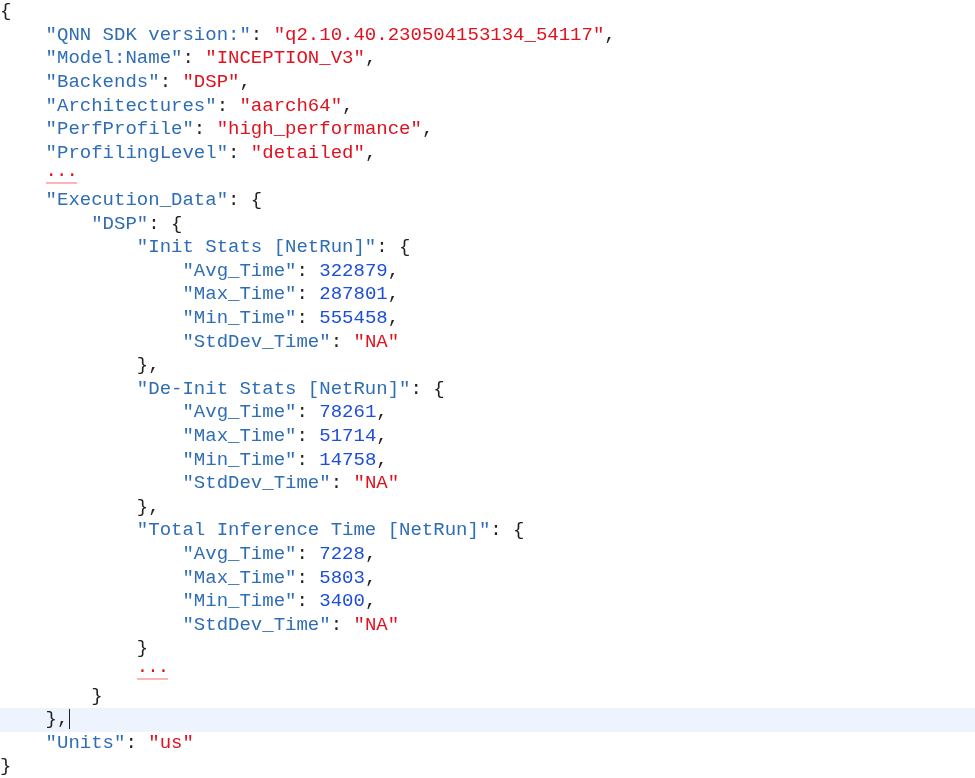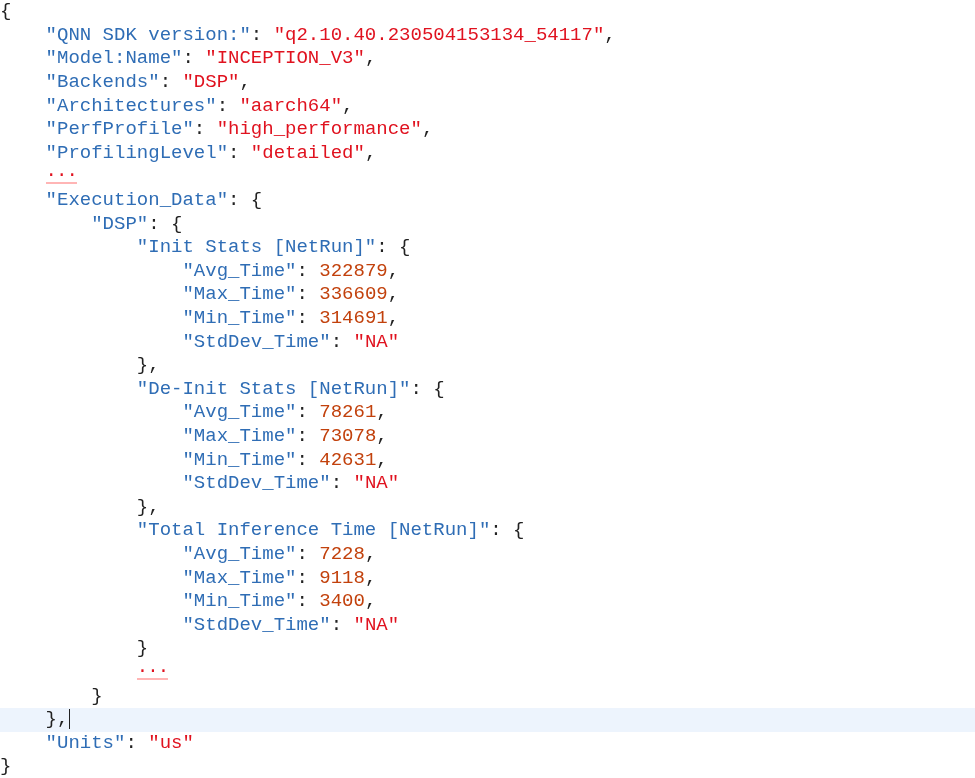--- a/index.html
+++ b/index.html
@@ -10,54 +10,54 @@
     font-size: 19px;
     color: #222222;
   }
   .line {
     position: absolute; left: 0; width: 975px; height: 23.6px;
     line-height: 23.6px; white-space: pre;
   }
   .line.current { background: #edf4fd; }
   .k { color: #2f6db5; }
   .s { color: #e0121f; }
-  .n { color: #c2410c; }
+  .n { color: #1d4ed8; }
   .p { color: #222222; }
   .ellipsis { color: #e0121f; border-bottom: 2px solid #ffb5b5; letter-spacing: -1px; }
   .caret { display: inline-block; width: 1px; height: 20px; background: #222; vertical-align: middle; margin-left: 1px; }
 </style>
 </head>
 <body>
 
 <div class="editor" id="editor">
     <div class="line" style="top: 0.2px;"><span></span><span class="p">{</span></div>
     <div class="line" style="top: 23.8px;"><span>    </span><span class="k">"QNN SDK version:"</span><span class="p">: </span><span class="s">"q2.10.40.230504153134_54117"</span><span class="p">,</span></div>
     <div class="line" style="top: 47.4px;"><span>    </span><span class="k">"Model:Name"</span><span class="p">: </span><span class="s">"INCEPTION_V3"</span><span class="p">,</span></div>
     <div class="line" style="top: 71px;"><span>    </span><span class="k">"Backends"</span><span class="p">: </span><span class="s">"DSP"</span><span class="p">,</span></div>
     <div class="line" style="top: 94.6px;"><span>    </span><span class="k">"Architectures"</span><span class="p">: </span><span class="s">"aarch64"</span><span class="p">,</span></div>
     <div class="line" style="top: 118.2px;"><span>    </span><span class="k">"PerfProfile"</span><span class="p">: </span><span class="s">"high_performance"</span><span class="p">,</span></div>
     <div class="line" style="top: 141.8px;"><span>    </span><span class="k">"ProfilingLevel"</span><span class="p">: </span><span class="s">"detailed"</span><span class="p">,</span></div>
     <div class="line" style="top: 165.4px;"><span>    </span><span class="ellipsis" style="position: relative; top: -5px;">...</span></div>
     <div class="line" style="top: 189px;"><span>    </span><span class="k">"Execution_Data"</span><span class="p">: {</span></div>
     <div class="line" style="top: 212.6px;"><span>        </span><span class="k">"DSP"</span><span class="p">: {</span></div>
     <div class="line" style="top: 236.2px;"><span>            </span><span class="k">"Init Stats [NetRun]"</span><span class="p">: {</span></div>
     <div class="line" style="top: 259.8px;"><span>                </span><span class="k">"Avg_Time"</span><span class="p">: </span><span class="n">322879</span><span class="p">,</span></div>
-    <div class="line" style="top: 283.4px;"><span>                </span><span class="k">"Max_Time"</span><span class="p">: </span><span class="n">336609</span><span class="p">,</span></div>
-    <div class="line" style="top: 307px;"><span>                </span><span class="k">"Min_Time"</span><span class="p">: </span><span class="n">314691</span><span class="p">,</span></div>
+    <div class="line" style="top: 283.4px;"><span>                </span><span class="k">"Max_Time"</span><span class="p">: </span><span class="n">287801</span><span class="p">,</span></div>
+    <div class="line" style="top: 307px;"><span>                </span><span class="k">"Min_Time"</span><span class="p">: </span><span class="n">555458</span><span class="p">,</span></div>
     <div class="line" style="top: 330.6px;"><span>                </span><span class="k">"StdDev_Time"</span><span class="p">: </span><span class="s">"NA"</span></div>
     <div class="line" style="top: 354.2px;"><span>            </span><span class="p">},</span></div>
     <div class="line" style="top: 377.8px;"><span>            </span><span class="k">"De-Init Stats [NetRun]"</span><span class="p">: {</span></div>
     <div class="line" style="top: 401.4px;"><span>                </span><span class="k">"Avg_Time"</span><span class="p">: </span><span class="n">78261</span><span class="p">,</span></div>
-    <div class="line" style="top: 425px;"><span>                </span><span class="k">"Max_Time"</span><span class="p">: </span><span class="n">73078</span><span class="p">,</span></div>
-    <div class="line" style="top: 448.6px;"><span>                </span><span class="k">"Min_Time"</span><span class="p">: </span><span class="n">42631</span><span class="p">,</span></div>
+    <div class="line" style="top: 425px;"><span>                </span><span class="k">"Max_Time"</span><span class="p">: </span><span class="n">51714</span><span class="p">,</span></div>
+    <div class="line" style="top: 448.6px;"><span>                </span><span class="k">"Min_Time"</span><span class="p">: </span><span class="n">14758</span><span class="p">,</span></div>
     <div class="line" style="top: 472.2px;"><span>                </span><span class="k">"StdDev_Time"</span><span class="p">: </span><span class="s">"NA"</span></div>
     <div class="line" style="top: 495.8px;"><span>            </span><span class="p">},</span></div>
     <div class="line" style="top: 519.4px;"><span>            </span><span class="k">"Total Inference Time [NetRun]"</span><span class="p">: {</span></div>
     <div class="line" style="top: 543px;"><span>                </span><span class="k">"Avg_Time"</span><span class="p">: </span><span class="n">7228</span><span class="p">,</span></div>
-    <div class="line" style="top: 566.6px;"><span>                </span><span class="k">"Max_Time"</span><span class="p">: </span><span class="n">9118</span><span class="p">,</span></div>
+    <div class="line" style="top: 566.6px;"><span>                </span><span class="k">"Max_Time"</span><span class="p">: </span><span class="n">5803</span><span class="p">,</span></div>
     <div class="line" style="top: 590.2px;"><span>                </span><span class="k">"Min_Time"</span><span class="p">: </span><span class="n">3400</span><span class="p">,</span></div>
     <div class="line" style="top: 613.8px;"><span>                </span><span class="k">"StdDev_Time"</span><span class="p">: </span><span class="s">"NA"</span></div>
     <div class="line" style="top: 637.4px;"><span>            </span><span class="p">}</span></div>
     <div class="line" style="top: 661px;"><span>            </span><span class="ellipsis" style="position: relative; top: -5px;">...</span></div>
     <div class="line" style="top: 684.6px;"><span>        </span><span class="p">}</span></div>
     <div class="line current" style="top: 708.2px;"><span>    </span><span class="p">},</span><span class="caret"></span></div>
     <div class="line" style="top: 731.8px;"><span>    </span><span class="k">"Units"</span><span class="p">: </span><span class="s">"us"</span></div>
     <div class="line" style="top: 755.4px;"><span></span><span class="p">}</span></div>
   </div>
 

